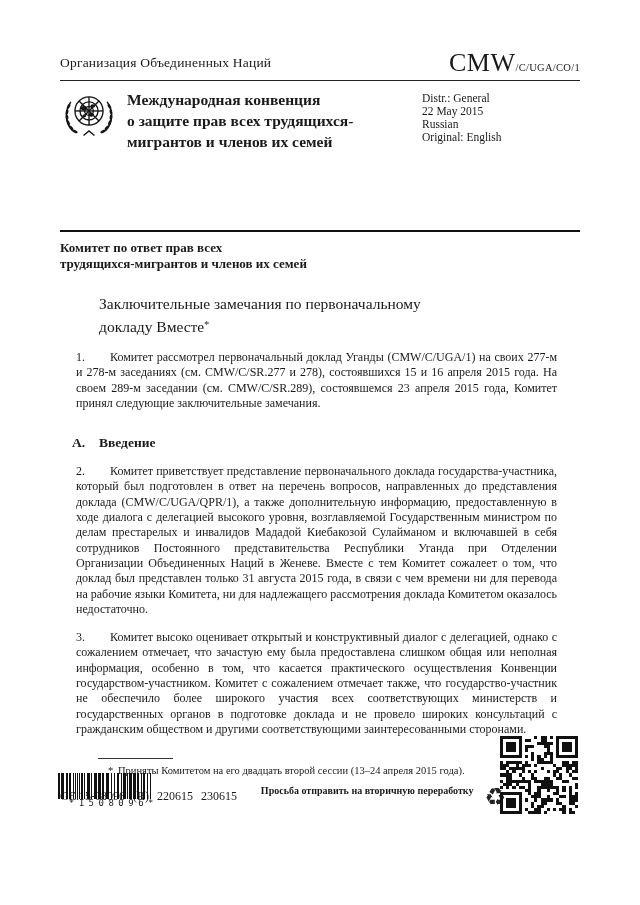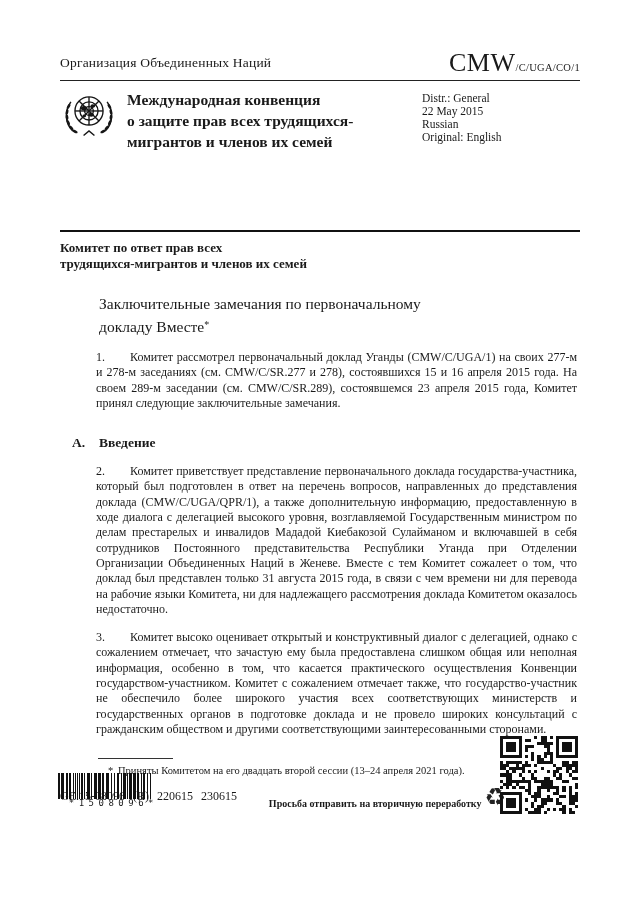--- a/index.html
+++ b/index.html
@@ -23,33 +23,33 @@
   .rule-thick{border-top:2px solid #111;}
   .banner{display:flex;margin-top:7px;}
   .emblem{flex:0 0 auto;margin-right:9px;margin-top:2px;}
   .conv-title{font-size:15.5px;font-weight:bold;line-height:21px;padding-top:1px;max-width:292px;}
   .distr{margin-left:auto;font-size:11.5px;line-height:13px;padding-top:4px;width:158px;}
   
   .sep2{margin-top:78px;}
   .committee{margin-top:8px;font-size:13px;font-weight:bold;line-height:16px;}
   .doc-title{margin:22px 0 0 39px;font-size:15.5px;font-weight:normal;line-height:20.5px;max-width:400px;}
   .doc-title sup{font-size:10px;vertical-align:4px;}
-  .para{margin:13px 0 0 36px;width:481px;font-size:12px;line-height:15.3px;text-align:justify;}
+  .para{margin:13px 0 0 16px;width:481px;font-size:12px;line-height:15.3px;text-align:justify;}
   .pnum{display:inline-block;width:34px;}
   .section-head{margin:24px 0 0 12px;display:flex;font-size:13.5px;font-weight:bold;}
   .sec-letter{width:27px;}
   
   .fn-rule{margin:21px 0 0 38px;width:75px;border-top:1px solid #333;}
   .fn{margin:5px 0 0 48px;font-size:10.5px;line-height:13px;}
   .fn-marker{display:inline-block;width:10px;}
   
   .ge-line{margin-top:12px;font-size:12px;word-spacing:5px;}
   .barcode-wrap{position:absolute;left:58px;top:773px;width:100px;text-align:right;}
   .barcode-text{font-family:"DejaVu Sans Mono","Liberation Mono",monospace;font-size:9px;letter-spacing:4.5px;margin-top:-1px;padding-left:2px;}
-  .recycle-line{position:absolute;top:785px;left:60px;width:446px;display:flex;justify-content:flex-end;align-items:flex-end;gap:3px;}
+  .recycle-line{position:absolute;top:785px;left:60px;width:446px;display:flex;justify-content:flex-end;align-items:flex-start;gap:11px;}
   .recycle-text{font-size:10px;font-weight:bold;line-height:11px;}
   .recycle-glyph{font-family:"DejaVu Sans",sans-serif;font-size:24px;line-height:24px;color:#222;}
   .qr{position:absolute;top:736px;right:62px;width:78px;height:78px;}
   svg{display:block;}
 </style>
 </head>
 <body>
 
 <div class="page">
 
@@ -128,21 +128,21 @@
   <div class="section-head">
     <span class="sec-letter">A.</span>
     <span>Введение</span>
   </div>
 
   <p class="para"><span class="pnum">2.</span><span>Комитет приветствует представление первоначального доклада государства-участника, который был подготовлен в ответ на перечень вопросов, направленных до представления доклада (CMW/C/UGA/QPR/1), а также дополнительную информацию, предоставленную в ходе диалога с делегацией высокого уровня, возглавляемой Государственным министром по делам престарелых и инвалидов Мададой Киебакозой Сулайманом и включавшей в себя сотрудников Постоянного представительства Республики Уганда при Отделении Организации Объединенных Наций в Женеве. Вместе с тем Комитет сожалеет о том, что доклад был представлен только 31 августа 2015 года, в связи с чем времени ни для перевода на рабочие языки Комитета, ни для надлежащего рассмотрения доклада Комитетом оказалось недостаточно.</span></p>
 
   <p class="para"><span class="pnum">3.</span><span>Комитет высоко оценивает открытый и конструктивный диалог с делегацией, однако с сожалением отмечает, что зачастую ему была предоставлена слишком общая или неполная информация, особенно в том, что касается практического осуществления Конвенции государством-участником. Комитет с сожалением отмечает также, что государство-участник не обеспечило более широкого участия всех соответствующих министерств и государственных органов в подготовке доклада и не провело широких консультаций с гражданским обществом и другими соответствующими заинтересованными сторонами.</span></p>
 
   <div class="fn-rule"></div>
-  <div class="fn"><span class="fn-marker">*</span><span>Приняты Комитетом на его двадцать второй сессии (13–24 апреля 2021 года).</span></div>
+  <div class="fn"><span class="fn-marker">*</span><span>Приняты Комитетом на его двадцать второй сессии (13–24 апреля 2015 года).</span></div>
 
   <div class="ge-line">GE.15-08096 (R) 220615 230615</div>
 
   <div class="barcode-wrap">
     <svg id="barcode-svg" width="97" height="26" viewBox="0 0 97 26" shape-rendering="crispEdges">
         <rect x="0" y="0" width="2" height="26" fill="#111"></rect>
         <rect x="3" y="0" width="3" height="26" fill="#111"></rect>
         <rect x="8" y="0" width="2" height="26" fill="#111"></rect>
         <rect x="11" y="0" width="2" height="26" fill="#111"></rect>
         <rect x="15" y="0" width="1" height="26" fill="#111"></rect>

